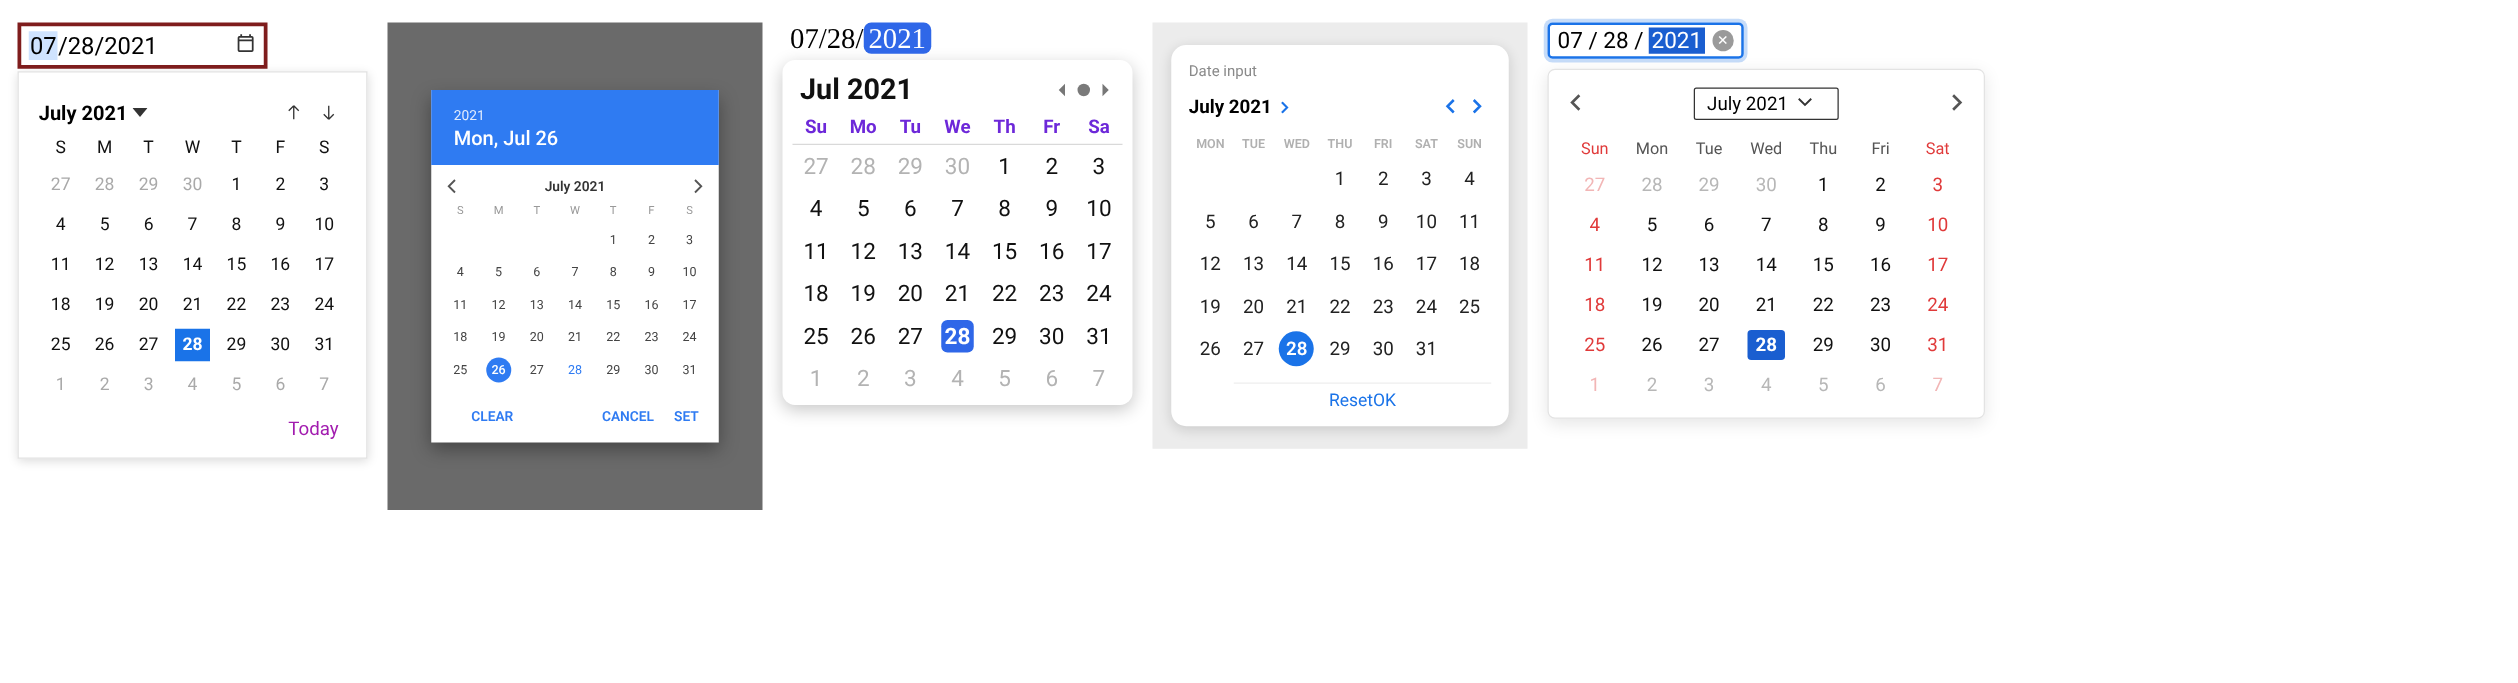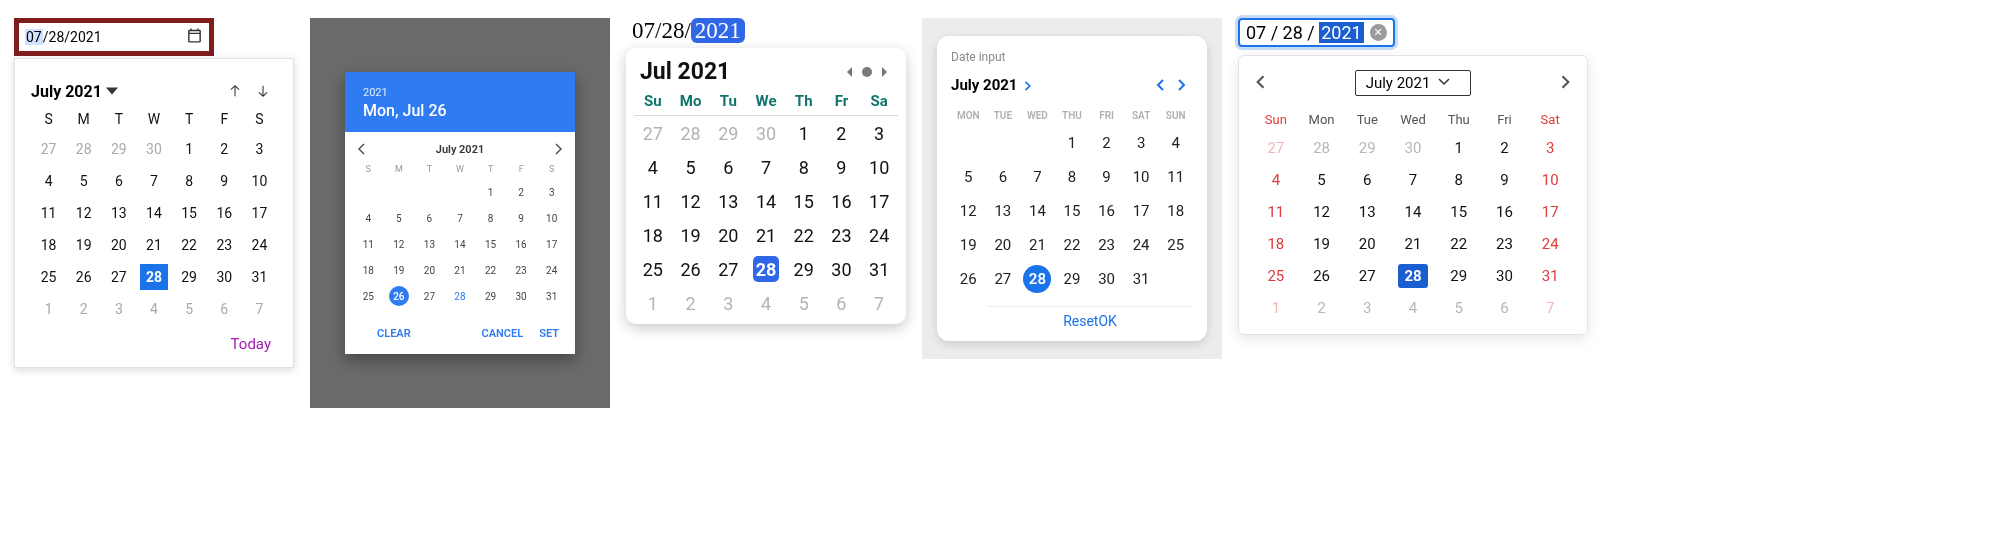--- a/index.html
+++ b/index.html
@@ -15,21 +15,21 @@
   }
 
   
   .grid7 { display: grid; grid-template-columns: repeat(7, 1fr); }
   .cell  { display: flex; align-items: center; justify-content: center; }
 
   
   .pa-wrap { width: 280px; }
   .pa-input {
     display: flex; align-items: center; justify-content: space-between;
-    border: 5px solid #7f1d1d; padding: 4px 6px; font-size: 14px; width: 200px;
+    border: 3px solid #7f1d1d; padding: 4px 6px; font-size: 19px; width: 200px;
     background: #fff;
   }
   .pa-input .sel { background: #cfe3ff; padding: 0 1px; }
   .pa-cal-icon svg { width: 17px; height: 17px; }
   .pa-panel {
     margin-top: 2px; background: #fff; border: 1px solid #e1e1e1;
     box-shadow: 0 2px 8px rgba(0,0,0,.15);
     padding: 18px 16px 14px;
     width: 280px;
   }
@@ -79,21 +79,21 @@
     box-shadow:0 4px 14px rgba(0,0,0,.22);
     padding:8px 8px 4px; width:280px;
   }
   .pc-head{ display:flex; align-items:center; padding:2px 4px 2px 6px;}
   .pc-title{ font-size:23px; font-weight:700; color:#111;}
   .pc-head .sp{flex:1;}
   .pc-nav{ width:18px; height:18px; display:flex; align-items:center; justify-content:center; color:#666;}
   .pc-nav svg{width:12px;height:12px;}
   .pc-dot{ width:10px; height:10px; border-radius:50%; background:#7a7a7a; margin:0 4px;}
   .pc-dhrow{ border-bottom:1px solid #d9d9d9;}
-  .pc-dh{ font-size:15px; font-weight:700; color:#0f766e; height:28px;}
+  .pc-dh{ font-size:15px; font-weight:700; color:#6d28d9; height:28px;}
   .pc-day{ font-size:18px; color:#111; height:34px;}
   .pc-day.muted{ color:#b3b3b3;}
   .pc-day.sel span{
     background:#2f67e8; color:#fff; width:26px; height:26px; border-radius:5px;
     display:flex; align-items:center; justify-content:center; font-weight:700;
   }
 
   
   .pd-wrap{ width:300px; background:#ececec; padding:18px 10px; display:flex; justify-content:center;}
   .pd-card{ width:270px; background:#fff; border-radius:12px; box-shadow:0 3px 10px rgba(0,0,0,.14);

